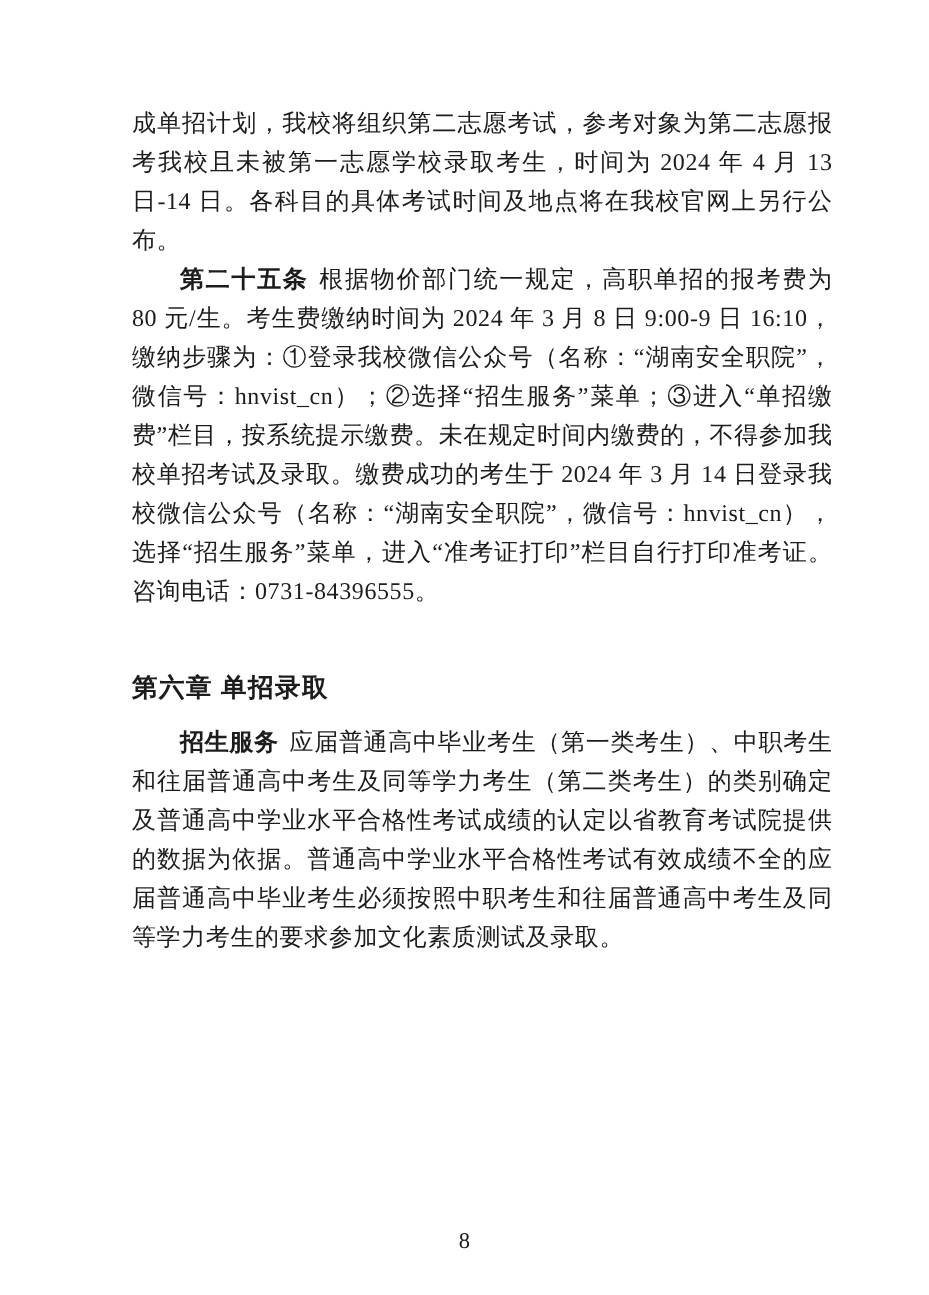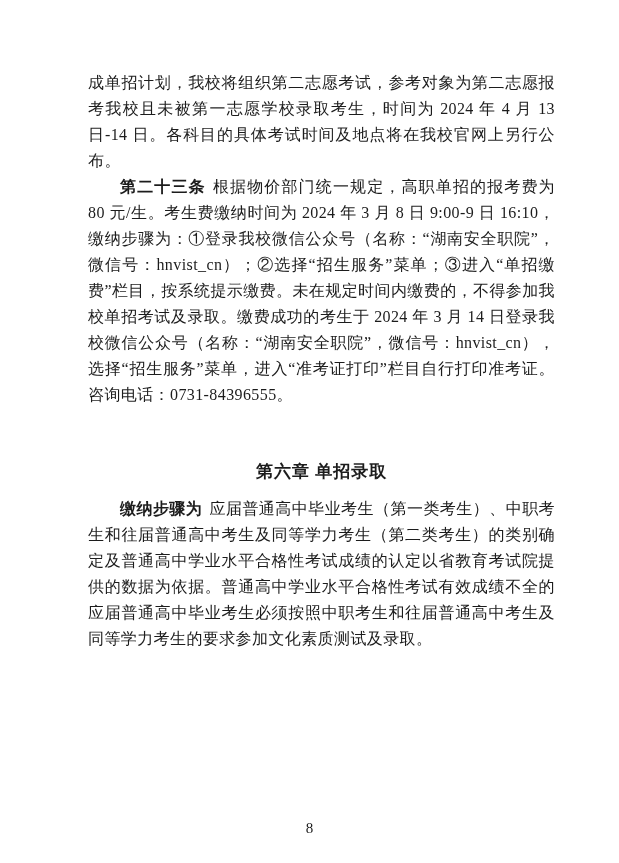--- a/index.html
+++ b/index.html
@@ -31,47 +31,46 @@
     letter-spacing: 0.4px;
   }
   .para.no-indent {
     text-indent: 0;
   }
   .article-label {
     font-weight: bold;
     margin-right: 0.45em;
   }
   .chapter-heading {
-    margin: 52px 0 13px 0;
+    margin: 39px 0 13px 0;
     font-size: 17px;
     font-weight: bold;
-    text-align: center;
     letter-spacing: 1px;
   }
   .page-number {
     position: absolute;
     bottom: 26px;
     left: 0;
     width: 100%;
     text-align: center;
     font-size: 15px;
     color: #1c1c1c;
   }
 </style>
 </head>
 <body>
 
 <div class="page">
   <div class="content">
 
     <p class="para no-indent">成单招计划，我校将组织第二志愿考试，参考对象为第二志愿报考我校且未被第一志愿学校录取考生，时间为 2024 年 4 月 13 日-14 日。各科目的具体考试时间及地点将在我校官网上另行公布。</p>
 
-    <p class="para"><span class="article-label">第二十三条</span><span>根据物价部门统一规定，高职单招的报考费为 80 元/生。考生费缴纳时间为 2024 年 3 月 8 日 9:00-9 日 16:10，缴纳步骤为：①登录我校微信公众号（名称：“湖南安全职院”，微信号：hnvist_cn）；②选择“招生服务”菜单；③进入“单招缴费”栏目，按系统提示缴费。未在规定时间内缴费的，不得参加我校单招考试及录取。缴费成功的考生于 2024 年 3 月 14 日登录我校微信公众号（名称：“湖南安全职院”，微信号：hnvist_cn），选择“招生服务”菜单，进入“准考证打印”栏目自行打印准考证。咨询电话：0731-84396555。</span></p>
+    <p class="para"><span class="article-label">第二十五条</span><span>根据物价部门统一规定，高职单招的报考费为 80 元/生。考生费缴纳时间为 2024 年 3 月 8 日 9:00-9 日 16:10，缴纳步骤为：①登录我校微信公众号（名称：“湖南安全职院”，微信号：hnvist_cn）；②选择“招生服务”菜单；③进入“单招缴费”栏目，按系统提示缴费。未在规定时间内缴费的，不得参加我校单招考试及录取。缴费成功的考生于 2024 年 3 月 14 日登录我校微信公众号（名称：“湖南安全职院”，微信号：hnvist_cn），选择“招生服务”菜单，进入“准考证打印”栏目自行打印准考证。咨询电话：0731-84396555。</span></p>
 
 
     <h2 class="chapter-heading">第六章 单招录取</h2>
 
-    <p class="para"><span class="article-label">缴纳步骤为</span><span>应届普通高中毕业考生（第一类考生）、中职考生和往届普通高中考生及同等学力考生（第二类考生）的类别确定及普通高中学业水平合格性考试成绩的认定以省教育考试院提供的数据为依据。普通高中学业水平合格性考试有效成绩不全的应届普通高中毕业考生必须按照中职考生和往届普通高中考生及同等学力考生的要求参加文化素质测试及录取。</span></p>
+    <p class="para"><span class="article-label">招生服务</span><span>应届普通高中毕业考生（第一类考生）、中职考生和往届普通高中考生及同等学力考生（第二类考生）的类别确定及普通高中学业水平合格性考试成绩的认定以省教育考试院提供的数据为依据。普通高中学业水平合格性考试有效成绩不全的应届普通高中毕业考生必须按照中职考生和往届普通高中考生及同等学力考生的要求参加文化素质测试及录取。</span></p>
 
   </div>
 
   <div class="page-number">8</div>
 </div>
 
 </body></html>

